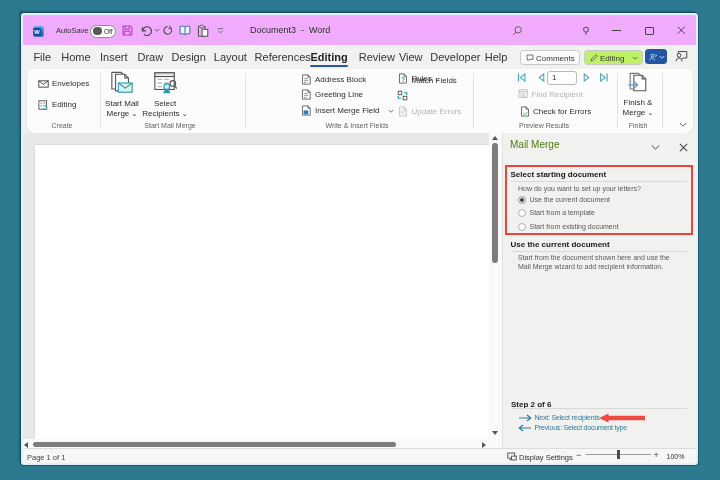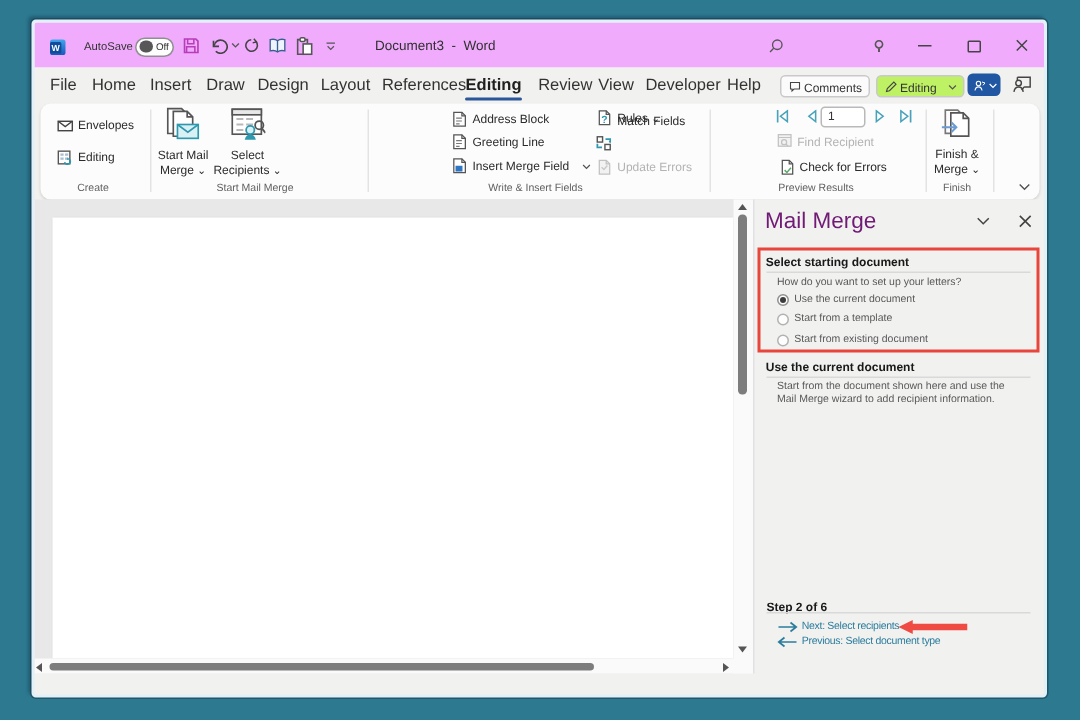--- a/index.html
+++ b/index.html
@@ -302,21 +302,21 @@
 <div class="a" style="left:468.5px;top:121px;width:0;height:0;border-left:3.2px solid transparent;border-right:3.2px solid transparent;border-bottom:4.2px solid #555"></div>
 <div class="a" style="left:469px;top:128px;width:5.5px;height:120px;background:#7d7d7d;border-radius:2.75px"></div>
 <div class="a" style="left:468.5px;top:415.5px;width:0;height:0;border-left:3.2px solid transparent;border-right:3.2px solid transparent;border-top:4.2px solid #555"></div>
 
 <div class="a" style="left:0;top:424px;width:479px;height:10px;background:#fafafa"></div>
 <div class="a" style="left:1px;top:427px;width:0;height:0;border-top:3.5px solid transparent;border-bottom:3.5px solid transparent;border-right:4.5px solid #555"></div>
 <div class="a" style="left:10px;top:426.5px;width:363px;height:5.5px;background:#7d7d7d;border-radius:2.75px"></div>
 <div class="a" style="left:458.5px;top:427px;width:0;height:0;border-top:3.5px solid transparent;border-bottom:3.5px solid transparent;border-left:4.5px solid #555"></div>
 
 <div id="pane">
-  <div class="a" style="left:7px;top:6px;font-size:15px;color:#701a75;font-family:'Liberation Sans';white-space:nowrap">Mail Merge</div>
+  <div class="a" style="left:7px;top:6px;font-size:10px;color:#4d7c0f;font-family:'Liberation Sans';white-space:nowrap">Mail Merge</div>
   <svg class="a" style="left:148px;top:11px" width="9" height="7" viewBox="0 0 11 8">
           <path d="M1 1.5l4.5 4.5L10 1.5" fill="none" stroke="#444" stroke-width="1.2"></path>
         </svg>
   <svg class="a" style="left:176px;top:10px" width="9" height="9" viewBox="0 0 10 10">
           <path d="M1 1l8 8M9 1l-8 8" stroke="#444" stroke-width="1.2"></path>
         </svg>
 
   <div class="a" style="left:2px;top:31.5px;width:184px;height:66px;border:2px solid #e8463d"></div>
   <div class="paneb" style="left:7.5px;top:37px">Select starting document</div>
   <div class="hr" style="left:7.5px;top:47.5px;width:176px"></div>
@@ -340,15 +340,29 @@
   <div class="link" style="left:31.5px;top:280.5px">Next: Select recipients</div>
   <svg class="a" style="left:95.5px;top:279.5px" width="46" height="10" viewBox="0 0 46 10">
     <path d="M0 5L9.5 0.4v2.4H46v4.4H9.5v2.4z" fill="#ef4b42"></path>
   </svg>
   <svg class="a" style="left:14.5px;top:291px" width="14" height="8" viewBox="0 0 14 8">
           <path d="M13 4H1.5M5 1L1.2 4 5 7" fill="none" stroke="#2c7d9c" stroke-width="1.15"></path>
         </svg>
   <div class="link" style="left:31.5px;top:290.5px">Previous: Select document type</div>
 </div>
 
+<div class="a" style="left:0;top:433px;width:673px;height:15px;background:#f6f6f6;border-top:1px solid #dcdcdc">
+  <div class="a" style="left:4px;top:3.5px;font-size:7.5px;color:#444;white-space:nowrap">Page 1 of 1</div>
+  <svg class="a" style="left:484px;top:3px" width="10" height="9" viewBox="0 0 13 11">
+    <rect x="1" y="1" width="9" height="6.5" fill="none" stroke="#444" stroke-width="1.1"></rect>
+    <path d="M3 9.5h5" stroke="#444" stroke-width="1.1"></path>
+    <rect x="6" y="5" width="6" height="5" fill="#f6f6f6" stroke="#444" stroke-width="1.1"></rect>
+  </svg>
+  <div class="a" style="left:496px;top:3.5px;font-size:7.5px;color:#333;white-space:nowrap">Display Settings</div>
+  <div class="a" style="left:553px;top:0.5px;font-size:9px;color:#444">−</div>
+  <div class="a" style="left:562.5px;top:4.8px;width:65.5px;height:1px;background:#9a9a9a"></div>
+  <div class="a" style="left:593.5px;top:0.5px;width:3.5px;height:9.5px;background:#4a4a4a"></div>
+  <div class="a" style="left:630.5px;top:0.5px;font-size:9px;color:#444">+</div>
+  <div class="a" style="left:643.5px;top:3.5px;font-size:7px;color:#333">100%</div>
+</div>
 
 </div>
   </div>
 
 </body></html>

